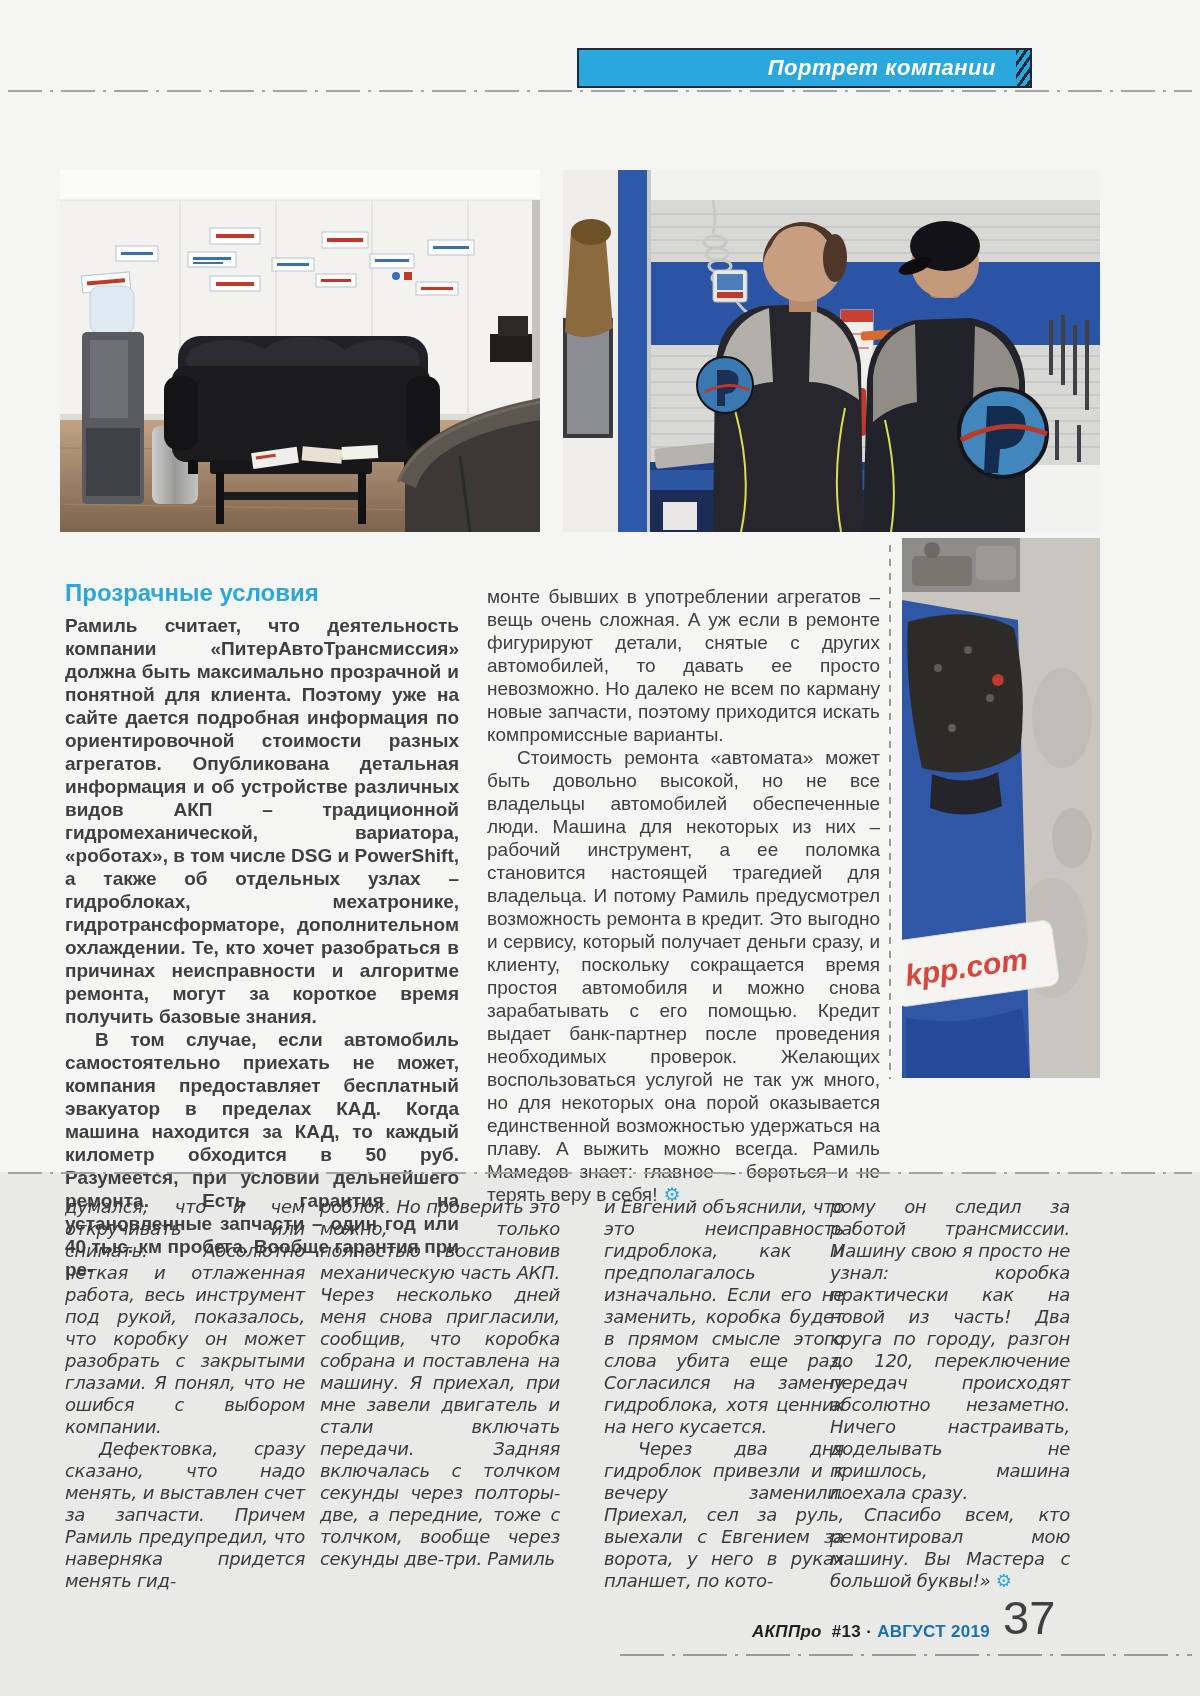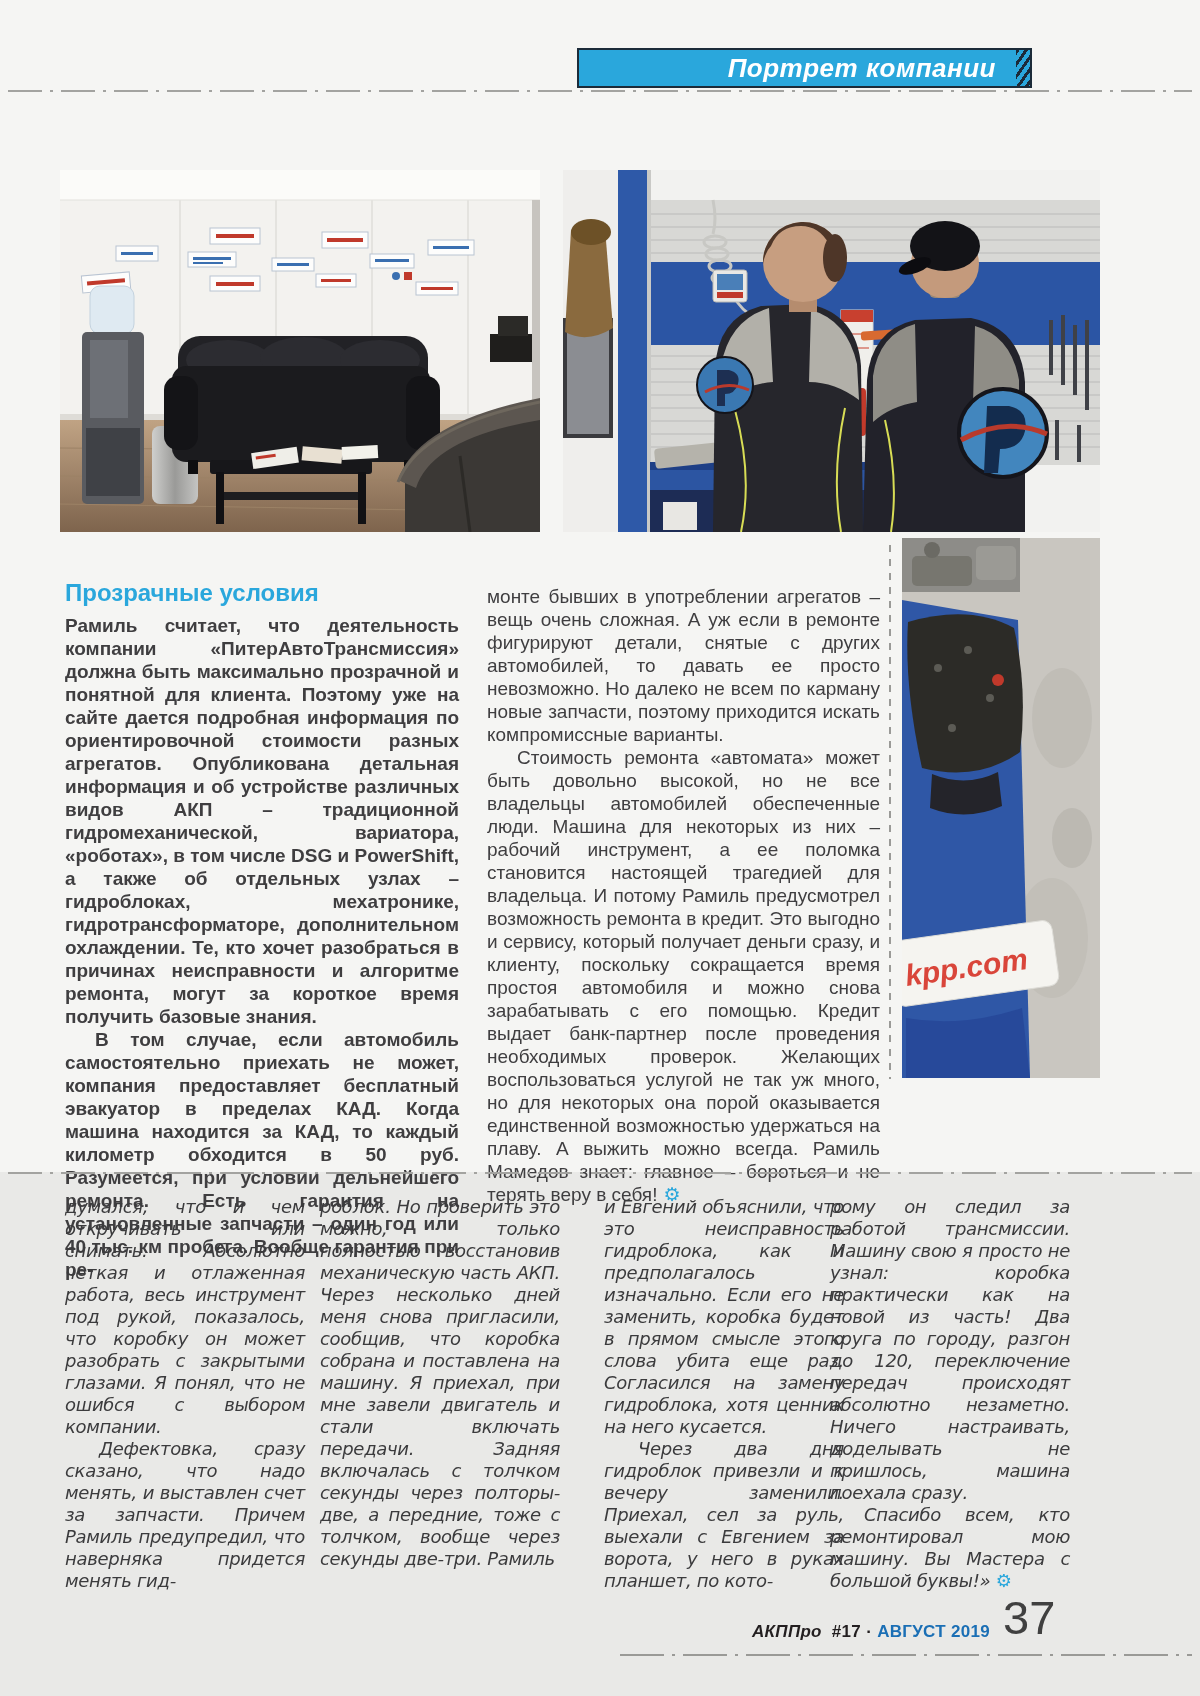--- a/index.html
+++ b/index.html
@@ -14,21 +14,21 @@
   
   .header-box {
     position:absolute; left:577px; top:48px; width:455px; height:40px;
     background:#2aa7dc; border:2px solid #1c2b39; box-sizing:border-box;
     display:flex; align-items:center; justify-content:flex-end; padding-right:34px;
   }
   .header-box .hatch {
     position:absolute; right:0; top:0; bottom:0; width:14px;
     background:repeating-linear-gradient(125deg,#1c2b39 0 3px, rgba(0,0,0,0) 3px 7px);
   }
-  .header-label { color:#ffffff; font-size:26px; font-weight:bold; font-style:italic; letter-spacing:.5px; }
+  .header-label { color:#ffffff; font-size:22px; font-weight:bold; font-style:italic; letter-spacing:.5px; }
 
   .hrule {
     position:absolute; height:2px; left:8px; right:8px;
     background:repeating-linear-gradient(90deg,#a3a3a0 0 34px, rgba(0,0,0,0) 34px 42px, #a3a3a0 42px 45px, rgba(0,0,0,0) 45px 53px);
   }
   .rule-top { top:90px; }
   .rule-mid { top:1172px; }
   .rule-footer { top:1654px; left:620px; right:8px;
     background:repeating-linear-gradient(90deg,#9a9a97 0 44px, rgba(0,0,0,0) 44px 52px, #9a9a97 52px 55px, rgba(0,0,0,0) 55px 63px); }
 
@@ -362,19 +362,19 @@
       <p class="para">и Евгений объяснили, что это неисправность гидроблока, как и предполагалось изначально. Если его не заменить, коробка будет в прямом смысле этого слова убита еще раз. Согласился на замену гидроблока, хотя ценник на него кусается.</p>
       <p class="para indent">Через два дня гидроблок привезли и к вечеру заменили. Приехал, сел за руль, выехали с Евгением за ворота, у него в руках планшет, по кото-</p>
     </div>
   <div class="tcol tcol-4">
       <p class="para">рому он следил за работой трансмиссии. Машину свою я просто не узнал: коробка практически как на новой из часть! Два круга по городу, разгон до 120, переключение передач происходят абсолютно незаметно. Ничего настраивать, доделывать не пришлось, машина поехала сразу.</p>
       <p class="para indent">Спасибо всем, кто ремонтировал мою машину. Вы Мастера с большой буквы!»<span class="gear"> ⚙</span></p>
     </div>
 
   <div class="footer-credit">
     <span class="mag">АКППро</span>&nbsp;
-    <span class="issue">#17</span>
+    <span class="issue">#13</span>
     <span class="sep">·</span>
     <span class="date">АВГУСТ 2019</span>
   </div>
   <div class="page-number">37</div>
   <div class="hrule rule-footer"></div>
 </div>
 
 </body></html>

